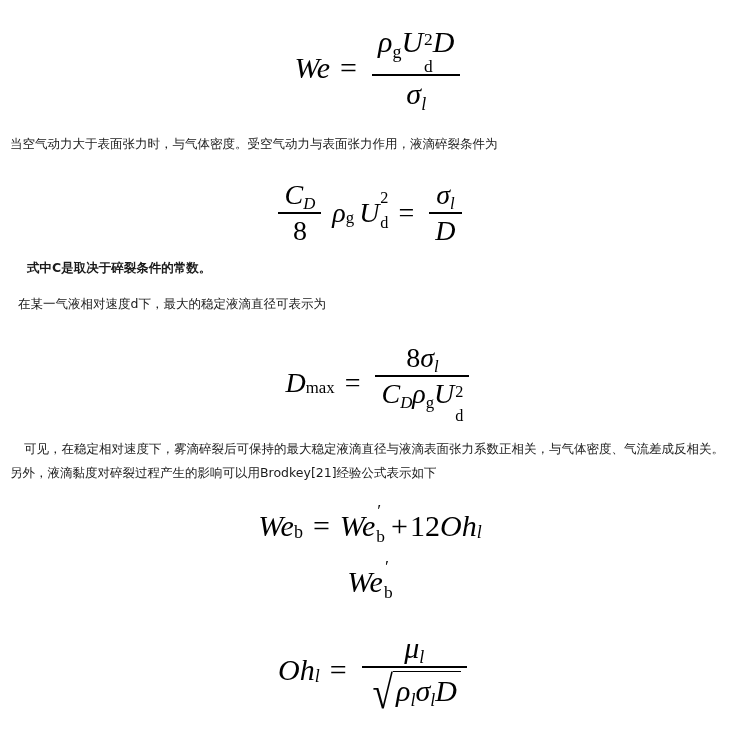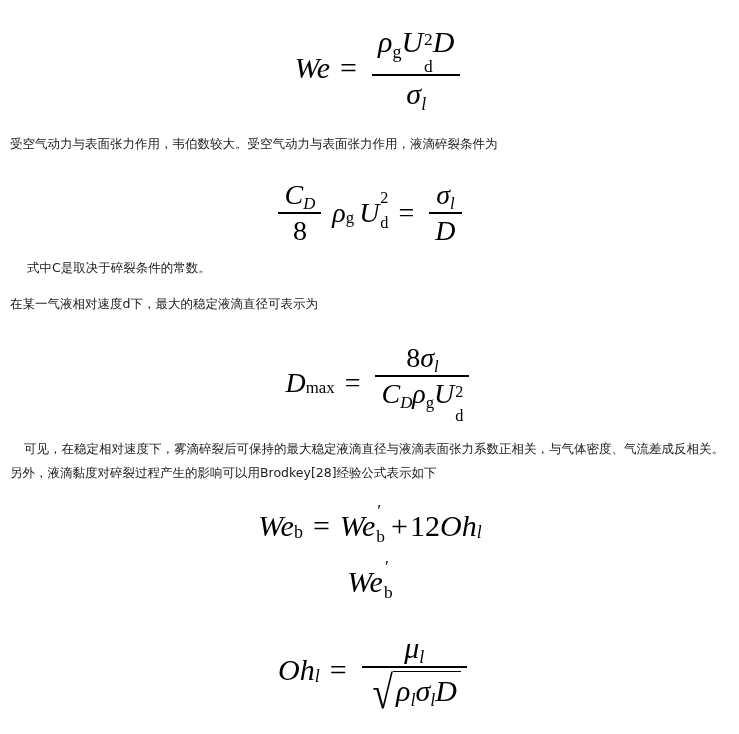--- a/index.html
+++ b/index.html
@@ -151,21 +151,21 @@
         </span>
         <span class="bar"></span>
         <span class="den">
           <span class="it">σ</span>
             <sub class="it">l</sub>
         </span>
       </span>
     </div>
   </div>
 
-  <div class="body-text" style="left:10px; top:133px; width:720px;">受空气动力与表面张力作用，韦伯数较大。受空气动力与表面张力作用，液滴碎裂条件为</div>
+  <div class="body-text" style="left:10px; top:133px; width:720px;">当空气动力大于表面张力时，与气体密度。受空气动力与表面张力作用，液滴碎裂条件为</div>
 
   <div class="math f28" style="left:200px; top:168px; width:340px; height:90px;">
     <div class="row">
       <span class="frac">
         <span class="num">
           <span class="it">C</span>
             <sub class="it">D</sub>
         </span>
         <span class="bar"></span>
         <span class="den">
@@ -186,23 +186,23 @@
             <sub class="it">l</sub>
         </span>
         <span class="bar"></span>
         <span class="den">
           <span class="it">D</span>
         </span>
       </span>
     </div>
   </div>
 
-  <div class="body-text" style="left:27px; top:257px; width:700px;">式中C是取决于碎裂条件的常数。</div>
-
-  <div class="body-text" style="left:10px; top:293px; width:700px;">在某一气液相对速度d下，最大的稳定液滴直径可表示为</div>
+  <div class="body-text" style="left:27px; top:257px; width:700px;font-weight:bold;">式中C是取决于碎裂条件的常数。</div>
+
+  <div class="body-text" style="left:18px; top:293px; width:700px;">在某一气液相对速度d下，最大的稳定液滴直径可表示为</div>
 
   <div class="math f28" style="left:200px; top:335px; width:360px; height:95px;">
     <div class="row">
       <span class="it">D</span>
         <sub class="up">max</sub>
       <span class="eqsign">=</span>
       <span class="frac">
         <span class="num">
           <span class="up">8</span>
           <span class="it">σ</span>
@@ -217,21 +217,21 @@
           <span class="it">U</span>
             <span class="subsup">
               <span class="s-top up">2</span>
               <span class="s-bot up">d</span>
             </span>
         </span>
       </span>
     </div>
   </div>
 
-  <div class="body-text wrap" style="left:10px; top:437px; width:722px; text-indent:14px;">可见，在稳定相对速度下，雾滴碎裂后可保持的最大稳定液滴直径与液滴表面张力系数正相关，与气体密度、气流差成反相关。另外，液滴黏度对碎裂过程产生的影响可以用Brodkey[28]经验公式表示如下</div>
+  <div class="body-text wrap" style="left:10px; top:437px; width:722px; text-indent:14px;">可见，在稳定相对速度下，雾滴碎裂后可保持的最大稳定液滴直径与液滴表面张力系数正相关，与气体密度、气流差成反相关。另外，液滴黏度对碎裂过程产生的影响可以用Brodkey[21]经验公式表示如下</div>
 
   <div class="math f30" style="left:190px; top:500px; width:360px; height:52px;">
     <div class="row">
       <span class="it">We</span>
         <sub class="up">b</sub>
       <span class="eqsign">=</span>
       <span class="it">We</span>
         <span class="subsup">
           <span class="s-top it">′</span>
           <span class="s-bot up">b</span>

